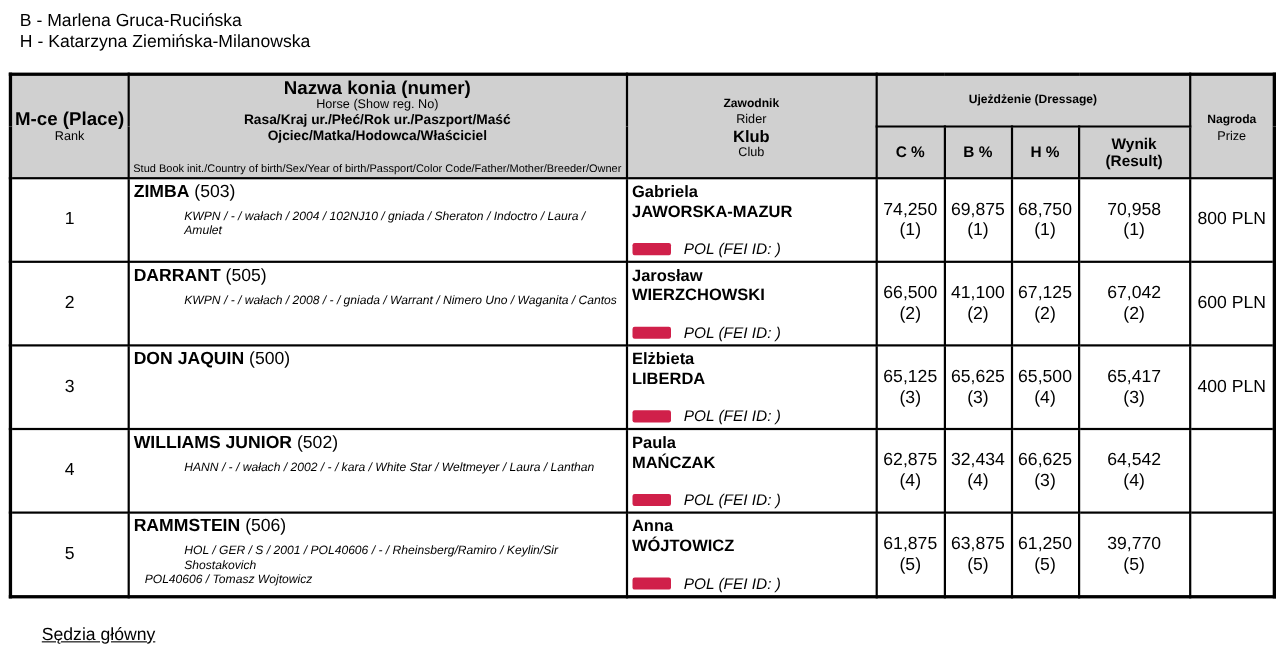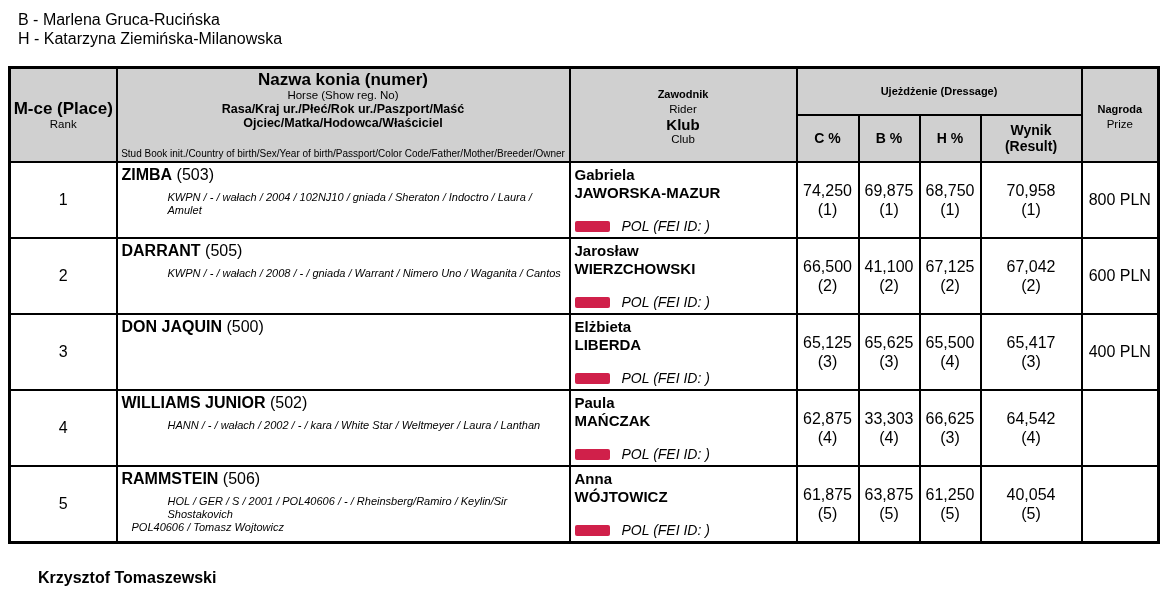--- a/index.html
+++ b/index.html
@@ -232,21 +232,21 @@
         <div class="rider-nat">
             <span class="flag"></span>
             <span>POL (FEI ID: )</span>
           </div>
       </td>
       <td class="td-score">
         <div>62,875</div>
         <div>(4)</div>
       </td>
       <td class="td-score">
-        <div>33,303</div>
+        <div>32,434</div>
         <div>(4)</div>
       </td>
       <td class="td-score">
         <div>66,625</div>
         <div>(3)</div>
       </td>
       <td class="td-score">
         <div>64,542</div>
         <div>(4)</div>
       </td>
@@ -276,25 +276,26 @@
       </td>
       <td class="td-score">
         <div>63,875</div>
         <div>(5)</div>
       </td>
       <td class="td-score">
         <div>61,250</div>
         <div>(5)</div>
       </td>
       <td class="td-score">
-        <div>40,054</div>
+        <div>39,770</div>
         <div>(5)</div>
       </td>
       <td class="td-prize"></td>
     </tr>
   </tbody>
 </table>
 
 <div class="signature">
+  <span class="sig-underline">Sędzia główny</span>
   <span class="sig-name">Krzysztof Tomaszewski</span>
 </div>
 
 <div class="app-footer">HUBERTUS 2.0.0.10 PREMIUM - System Obsługi Zawodów Konnych - www.ZawodyKonne.com</div>
 
 </body></html>

